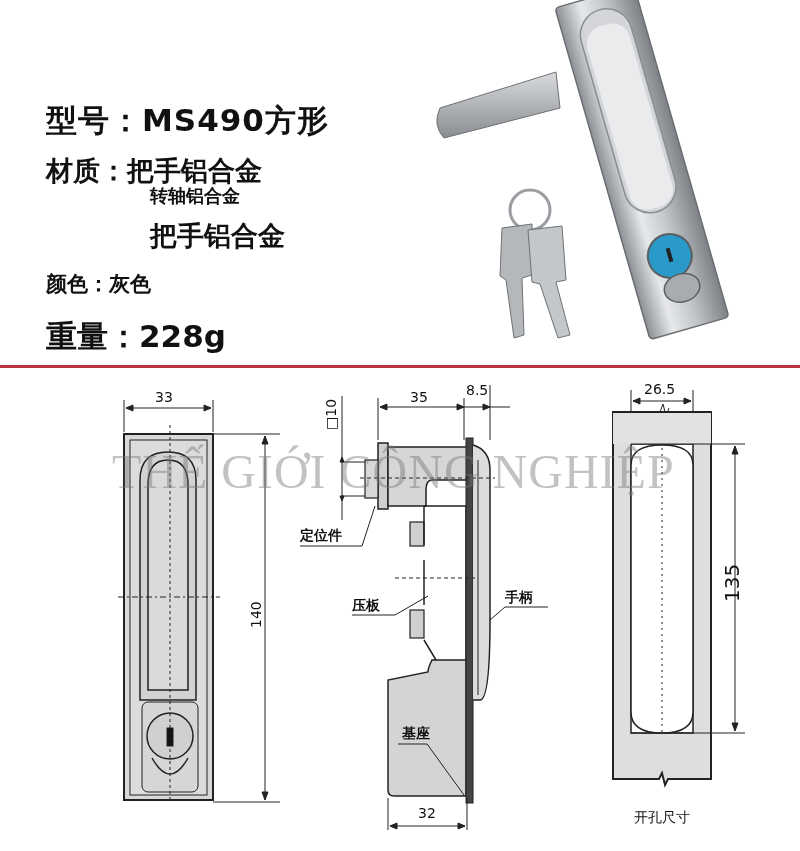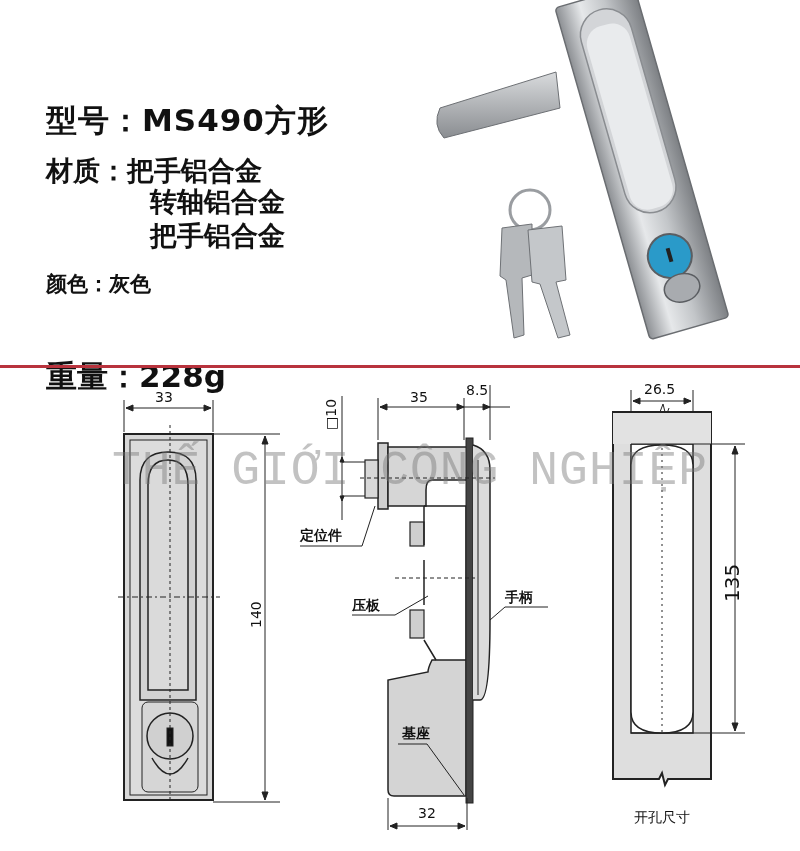--- a/index.html
+++ b/index.html
@@ -1,29 +1,29 @@
 <!DOCTYPE html>
 <html><head>
 <meta charset="utf-8">
 <style>
   html,body{margin:0;padding:0;background:#fff;}
   body{width:800px;height:851px;position:relative;overflow:hidden;font-family:"DejaVu Sans",sans-serif;color:#1a1a1a;}
   .spec{position:absolute;left:46px;font-weight:bold;color:#111;}
   .spec .k{display:inline-block;text-align:right;}
   .s-model{top:100px;font-size:31px;letter-spacing:1px;}
   .s-mat{top:153px;font-size:27px;}
-  .s-mat2{top:184px;left:150px;font-size:27px;text-align:center;}
+  .s-mat2{top:184px;left:150px;font-size:18px;text-align:center;}
   .s-mat3{top:218px;left:150px;font-size:27px;}
   .s-color{top:270px;font-size:21px;}
-  .s-weight{top:316px;font-size:31px;margin-top:40px;}
+  .s-weight{top:316px;font-size:31px;}
   .divider{position:absolute;left:0;top:365px;width:800px;height:3px;background:#b8333d;}
   svg{position:absolute;left:0;top:0;}
   .lbl{font-family:"DejaVu Sans",sans-serif;font-size:14px;fill:#111;}
   .lblb{font-family:"DejaVu Sans",sans-serif;font-size:14px;font-weight:bold;fill:#111;}
-  .wm{position:absolute;left:112px;top:444px;font-family:Liberation Mono, monospace;font-size:48px;color:rgba(120,120,120,0.45);letter-spacing:1px;white-space:nowrap;}
+  .wm{position:absolute;left:112px;top:444px;font-family:Liberation Serif, serif;font-size:48px;color:rgba(120,120,120,0.45);letter-spacing:1px;white-space:nowrap;}
 </style>
 </head>
 <body>
 
 <div class="spec s-model">
   <span class="k">型号：</span><span>MS490方形</span>
 </div>
 <div class="spec s-mat">
   <span class="k">材质：</span><span>把手铝合金</span>
 </div>

